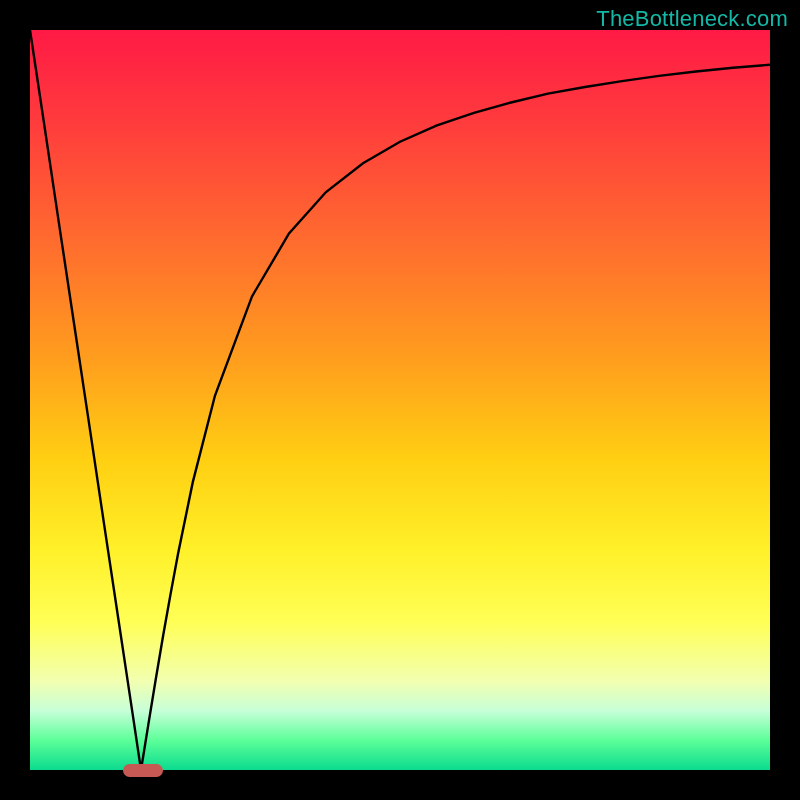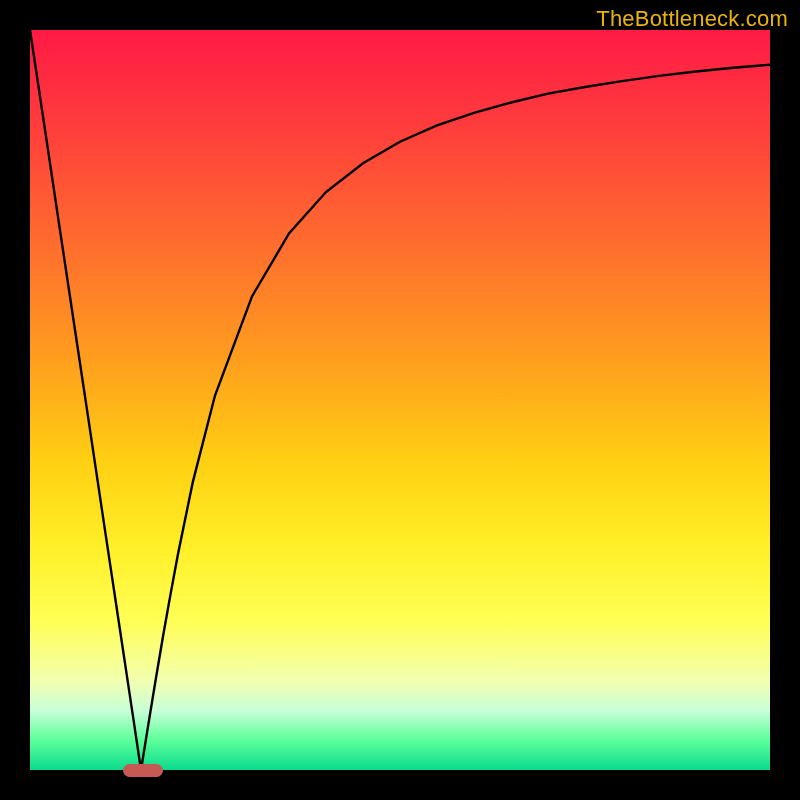--- a/index.html
+++ b/index.html
@@ -34,21 +34,21 @@
       #f2ffb0 88%,
       #c7ffd8 92%,
       #5cff99 96%,
       #0bdb8e 100%
     );
   }
   .watermark {
     position: absolute;
     top: 6px;
     right: 12px;
-    color: #eab308;
+    color: #14b8a6;
     font-size: 22px;
     font-weight: 500;
     letter-spacing: 0.2px;
     user-select: none;
   }
   .marker {
     position: absolute;
     background: #c75955;
     border-radius: 999px;
   }

